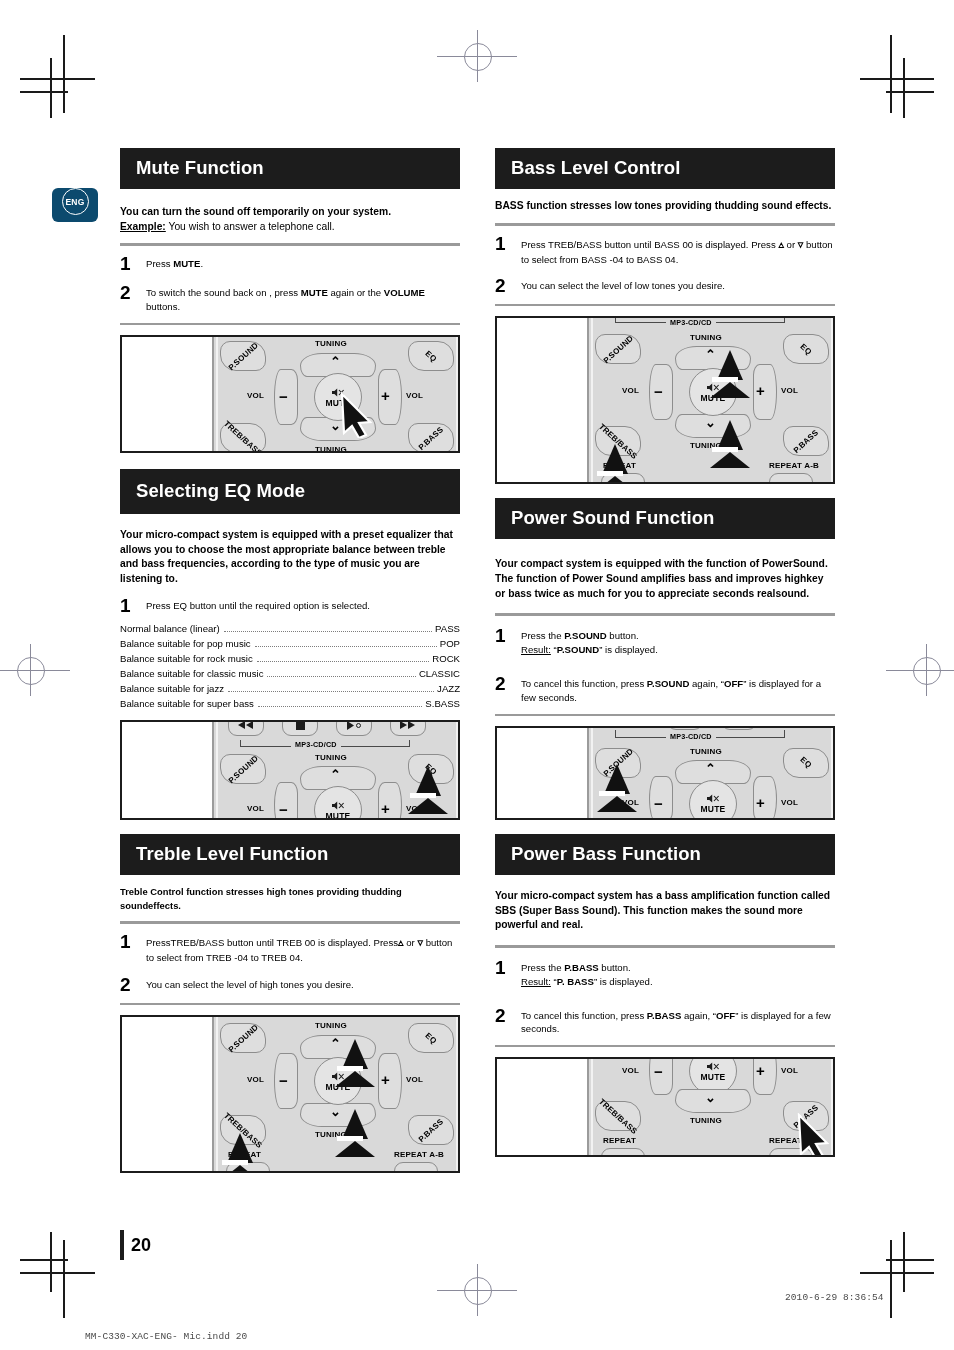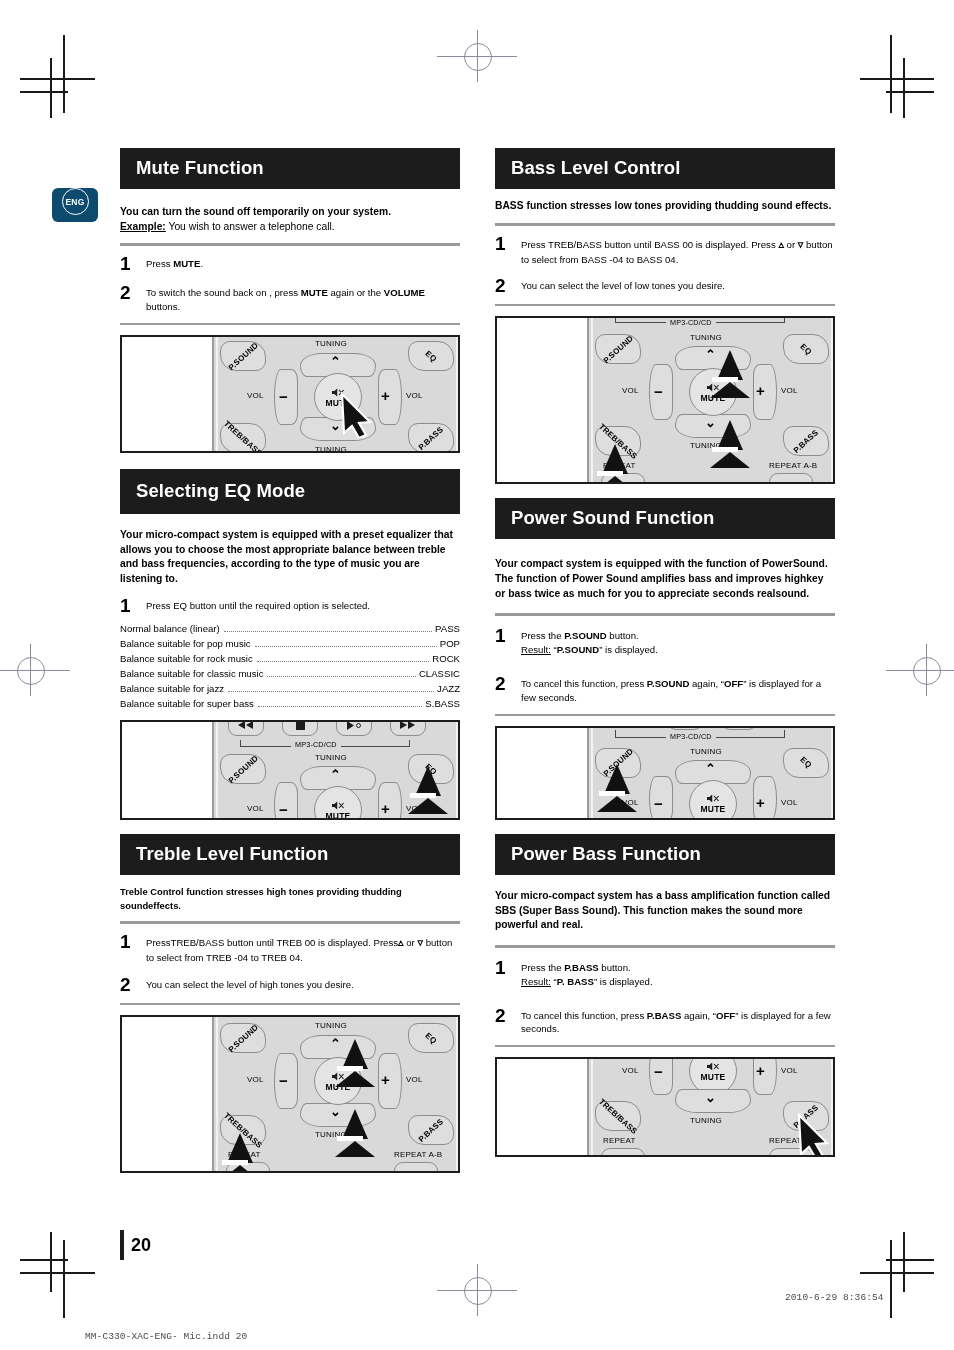--- a/index.html
+++ b/index.html
@@ -196,21 +196,21 @@
     font-weight: bold;
     letter-spacing: .2px;
     white-space: nowrap;
   }
   .rot-l { transform: rotate(-42deg); }
   .rot-r { transform: rotate(42deg); }
 
   .dlabel {
     position: absolute;
     font-size: 8px;
-    font-weight: normal;
+    font-weight: bold;
     white-space: nowrap;
     letter-spacing: .2px;
   }
   .dlabel.sm { font-size: 7.2px; }
 
   
   .chev {
     position: absolute;
     font-size: 13px;
     font-weight: bold;

